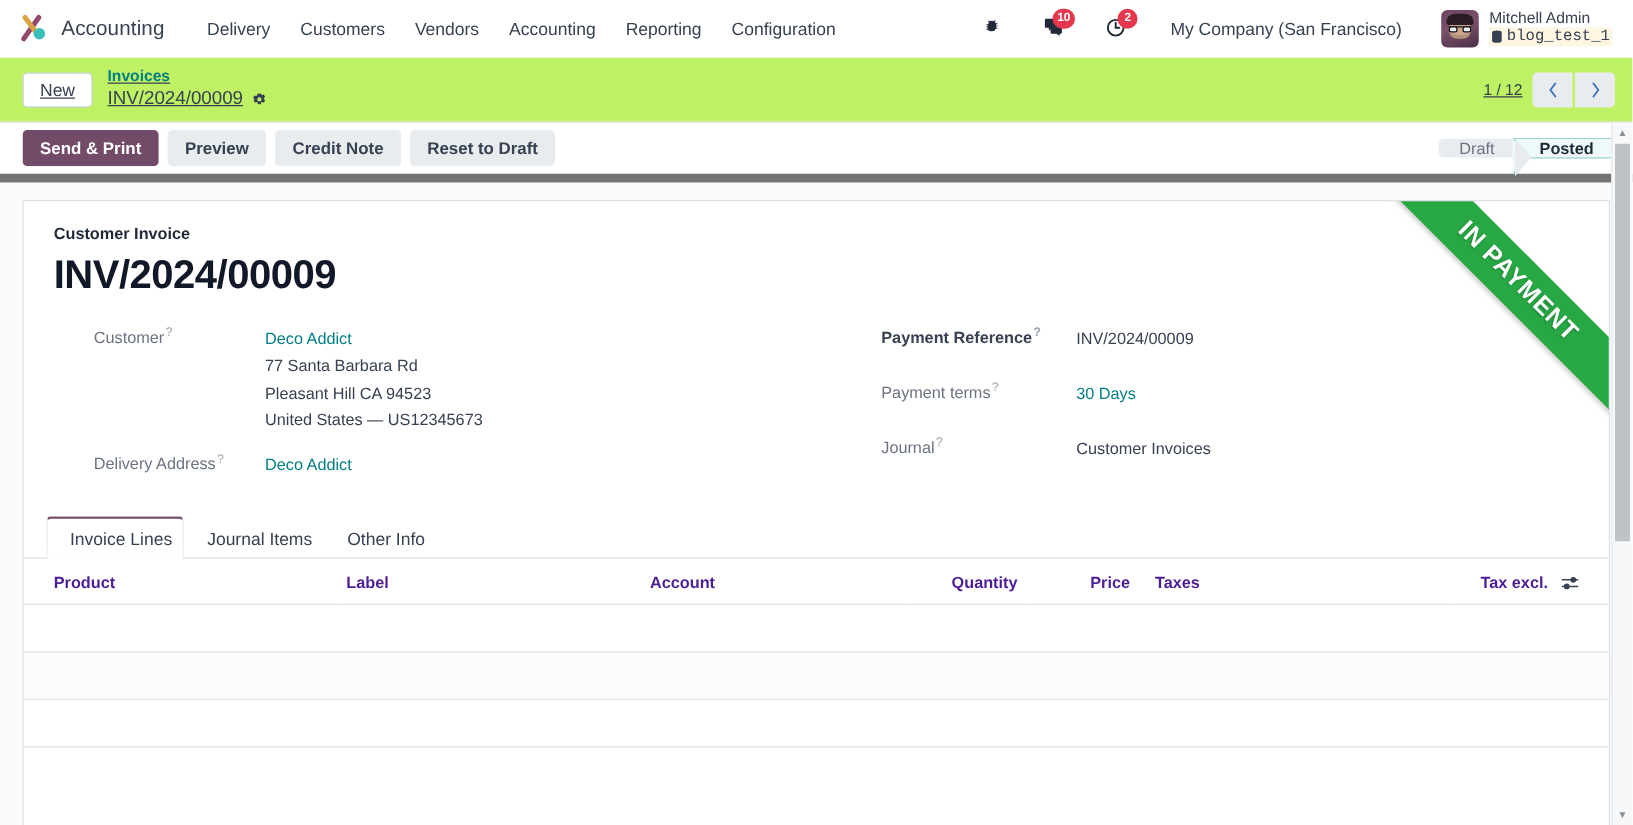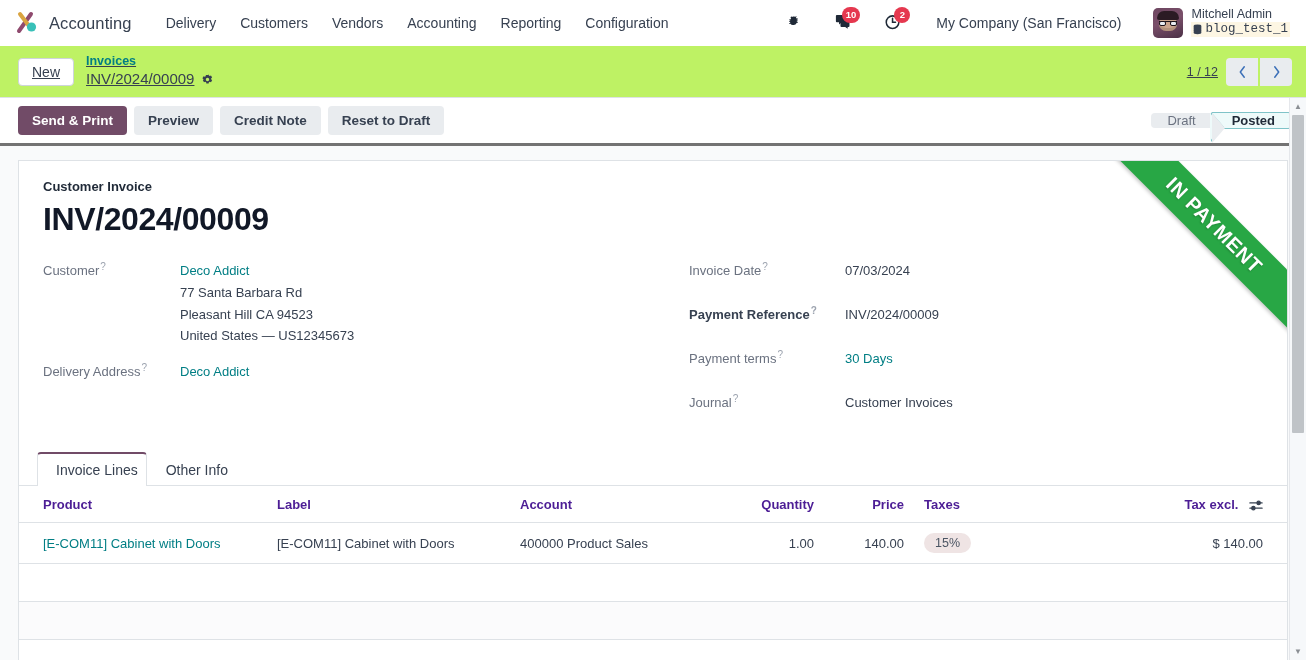--- a/index.html
+++ b/index.html
@@ -160,21 +160,21 @@
   }
   .pager-btn:first-child { border-radius: 4px 0 0 4px; }
   .pager-btn:last-child { border-radius: 0 4px 4px 0; margin-left: 2px; }
 
   
   .action-bar {
     height: 48px;
     background: #ffffff;
     display: flex; align-items: center;
     padding: 0 14px 0 18px;
-    border-bottom: 3px solid #737373;
+    border-bottom: 7px solid #737373;
     position: relative; z-index: 3;
   }
   .btn {
     font-size: 13.5px;
     padding: 6px 13px;
     border-radius: 4px;
     border: 1px solid transparent;
     cursor: pointer;
     margin-right: 7px;
     white-space: nowrap;
@@ -279,20 +279,21 @@
 
   .doc-subtitle { font-size: 13px; font-weight: 700; color:#1f2937; }
   .doc-title {
     font-size: 32px; font-weight: 700; color:#111827;
     margin-top: 7px; letter-spacing: -.4px;
   }
 
   .fields {
     display: flex;
     margin-top: 22px;
+    margin-left: 32px;
   }
   .fields-col { width: 50%; }
   .fields-col.right { padding-left: 36px; }
   .frow { display: flex; align-items: flex-start; margin-bottom: 14px; min-height: 22px; }
   .fields-col.right .frow { margin-bottom: 22px; }
   .flabel {
     width: 137px;
     font-size: 13px;
     color: #6b7280;
     flex: none;
@@ -547,26 +548,20 @@
             <div class="flabel">
               <span>Delivery Address</span><sup>?</sup>
             </div>
             <div class="fvalue">
               <a>Deco Addict</a>
             </div>
           </div>
         </div>
 
         <div class="fields-col right">
-          <div class="frow">
-            <div class="flabel">
-              <span>Invoice Date</span><sup>?</sup>
-            </div>
-            <div class="fvalue">07/03/2024</div>
-          </div>
 
           <div class="frow">
             <div class="flabel req">
               <span>Payment Reference</span><sup>?</sup>
             </div>
             <div class="fvalue">INV/2024/00009</div>
           </div>
 
           <div class="frow">
             <div class="flabel">
@@ -582,20 +577,21 @@
               <span>Journal</span><sup>?</sup>
             </div>
             <div class="fvalue">Customer Invoices</div>
           </div>
         </div>
       </div>
 
       <div class="notebook">
         <div class="tabs">
           <div class="tab active">Invoice Lines</div>
+          <div class="tab">Journal Items</div>
           <div class="tab">Other Info</div>
         </div>
 
         <div class="lines">
           <table class="lines-table">
             <thead>
               <tr>
                 <th class="col-product">Product</th>
                 <th class="col-label">Label</th>
                 <th class="col-account">Account</th>
@@ -608,33 +604,20 @@
                     <svg width="14" height="13" viewBox="0 0 16 14" fill="none" stroke="#374151" stroke-width="1.4">
                       <path d="M1 4h14M1 10h14" stroke-linecap="round"></path>
                       <circle cx="11" cy="4" r="1.9" fill="#374151"></circle>
                       <circle cx="5" cy="10" r="1.9" fill="#374151"></circle>
                     </svg>
                   </span>
                 </th>
               </tr>
             </thead>
             <tbody>
-              <tr>
-                <td class="col-product">
-                  <a class="prod-link">[E-COM11] Cabinet with Doors</a>
-                </td>
-                <td class="col-label">[E-COM11] Cabinet with Doors</td>
-                <td class="col-account">400000 Product Sales</td>
-                <td class="col-qty">1.00</td>
-                <td class="col-price">140.00</td>
-                <td class="col-taxes">
-                  <span class="tax-badge">15%</span>
-                </td>
-                <td class="col-total">$ 140.00</td>
-              </tr>
               <tr class="empty">
                 <td class="col-product"></td>
                   <td></td>
                   <td></td>
                 <td></td>
                   <td></td>
                   <td></td>
                   <td class="col-total"></td>
               </tr>
               <tr class="empty shade">

